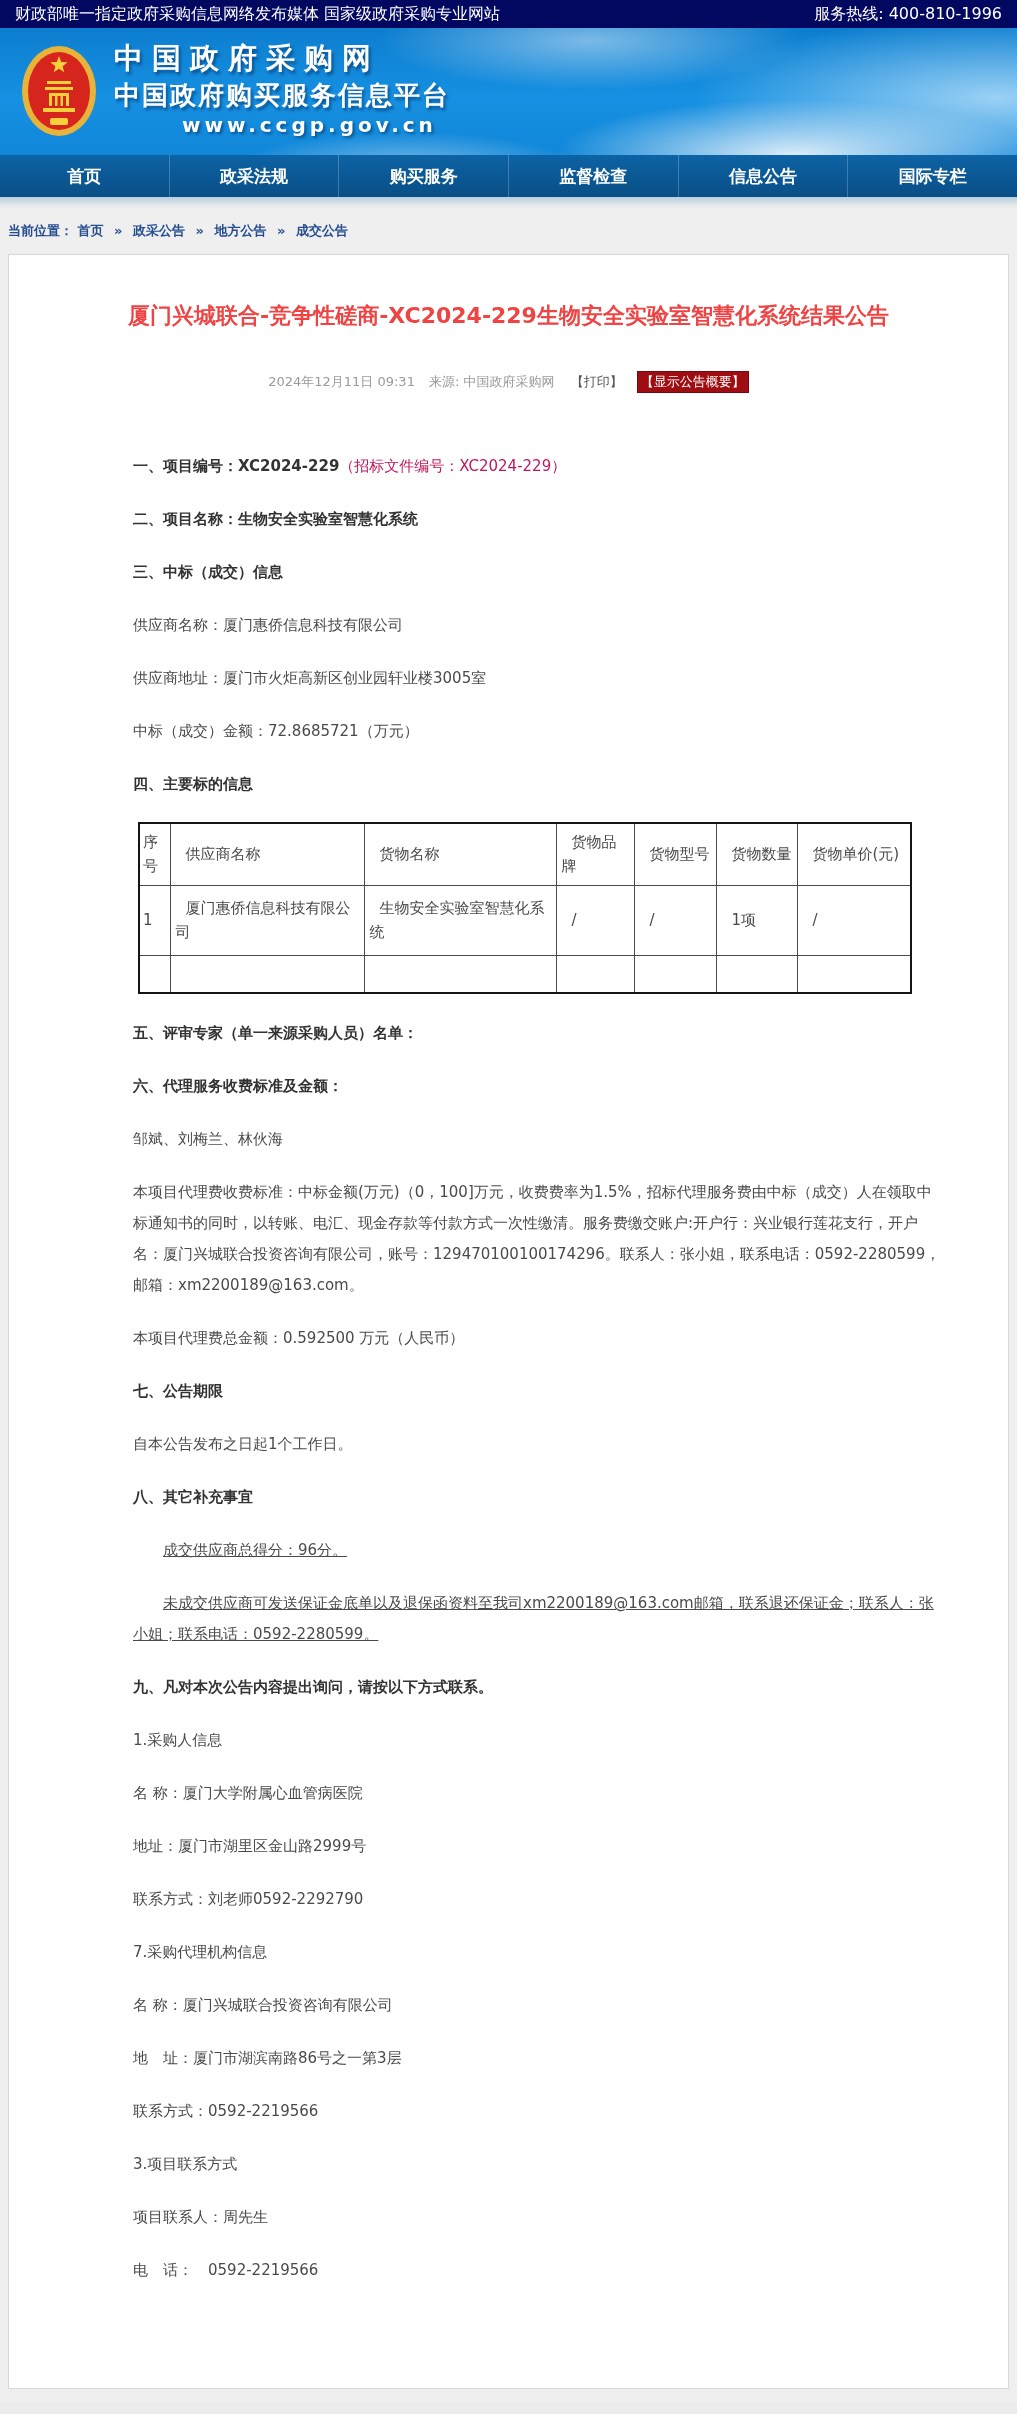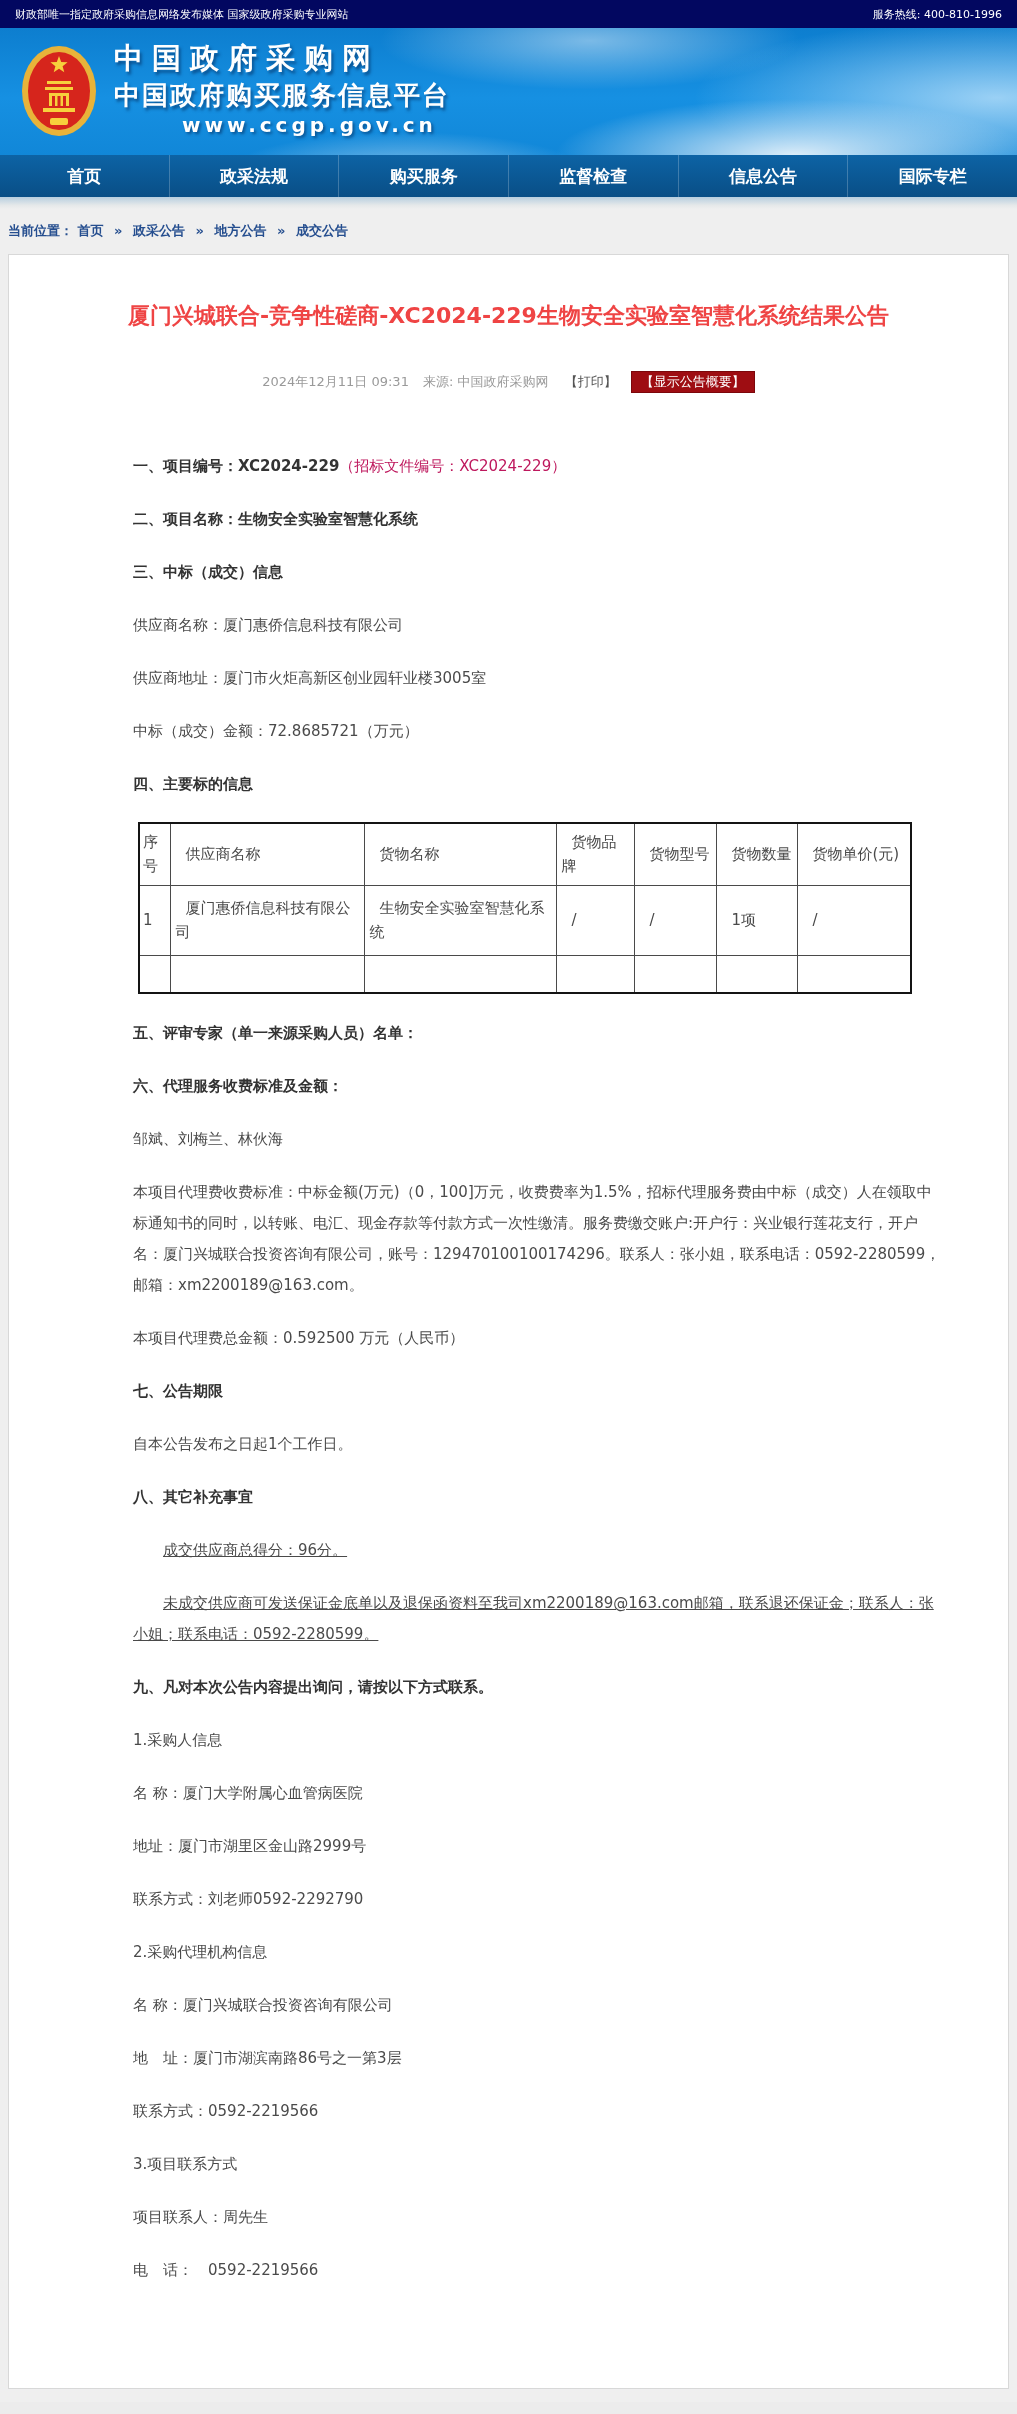--- a/index.html
+++ b/index.html
@@ -1,20 +1,20 @@
 <!DOCTYPE html>
 <html><head>
 <meta charset="utf-8">
 <style>
   * { box-sizing: border-box; }
   html, body { margin:0; padding:0; background:#efefef; }
   body { width:1017px; font-family:"DejaVu Sans","Liberation Sans",sans-serif; }
 
   
-  .topbar { height:28px; background:#020760; color:#fff; font-size:11px;
+  .topbar { height:28px; background:#020760; color:#fff; font-size:16px;
             display:flex; align-items:center; justify-content:space-between; padding:0 15px; }
 
   
   .header { height:127px; position:relative; overflow:hidden;
     background:
       radial-gradient(ellipse 340px 80px at 78% 100%, rgba(255,255,255,.85), rgba(255,255,255,0) 70%),
       radial-gradient(ellipse 300px 70px at 58% 10%, rgba(255,255,255,.45), rgba(255,255,255,0) 70%),
       radial-gradient(ellipse 420px 110px at 98% 55%, rgba(225,243,255,.65), rgba(255,255,255,0) 72%),
       radial-gradient(ellipse 260px 60px at 40% 115%, rgba(255,255,255,.5), rgba(255,255,255,0) 70%),
       linear-gradient(180deg,#0d7ecf 0%,#1690e2 55%,#1187d8 100%);
@@ -42,21 +42,21 @@
   .breadcrumb a { color:#254e8f; text-decoration:none; }
   .breadcrumb .sep { margin:0 6px; }
 
   
   .panel { margin:0 8px; background:#fff; border:1px solid #d8d8d8;
            padding:46px 0 80px; min-height:2100px; }
   .article-title { text-align:center; font-size:22px; font-weight:bold; color:#ef4444; margin:0 40px 40px; }
   .article-meta { text-align:center; font-size:13px; color:#9a9a9a; margin:0 0 58px; }
   .meta-print { color:#555; margin-left:12px; cursor:pointer; }
   .meta-badge { display:inline-block; background:#9e0d12; border:1px solid #7c070b;
-                color:#fff; margin-left:10px; padding:1px 9px; cursor:pointer; }
+                color:#fff; margin-left:10px; padding:1px 3px; cursor:pointer; }
 
   .article-body { margin-left:124px; width:812px; font-size:15px; color:#4a4a4a; }
   .article-body p { margin:0 0 22px; line-height:31px; }
   .sec-h { color:#333; font-weight:bold; }
   .h-suffix { color:#be185d; font-weight:normal; }
   .indent { text-indent:2em;text-decoration:underline; }
 
   
   .goods-table { border-collapse:collapse; table-layout:fixed; width:772px;
                  margin:8px 12px 24px 5px; border:2px solid #141414; }
@@ -205,21 +205,21 @@
 
     <p><strong class="sec-h">八、其它补充事宜</strong></p>
     <p class="indent">成交供应商总得分：96分。</p>
     <p class="indent">未成交供应商可发送保证金底单以及退保函资料至我司xm2200189@163.com邮箱，联系退还保证金；联系人：张小姐；联系电话：0592-2280599。</p>
 
     <p><strong class="sec-h">九、凡对本次公告内容提出询问，请按以下方式联系。</strong></p>
     <p>1.采购人信息</p>
     <p>名 称：厦门大学附属心血管病医院</p>
     <p>地址：厦门市湖里区金山路2999号</p>
     <p>联系方式：刘老师0592-2292790</p>
-    <p>2.采购代理机构信息</p>
+    <p>7.采购代理机构信息</p>
     <p>名 称：厦门兴城联合投资咨询有限公司</p>
     <p>地　址：厦门市湖滨南路86号之一第3层</p>
     <p>联系方式：0592-2219566</p>
     <p>3.项目联系方式</p>
     <p>项目联系人：周先生</p>
     <p>电　话：　0592-2219566</p>
 
   </div>
 </div>
 

